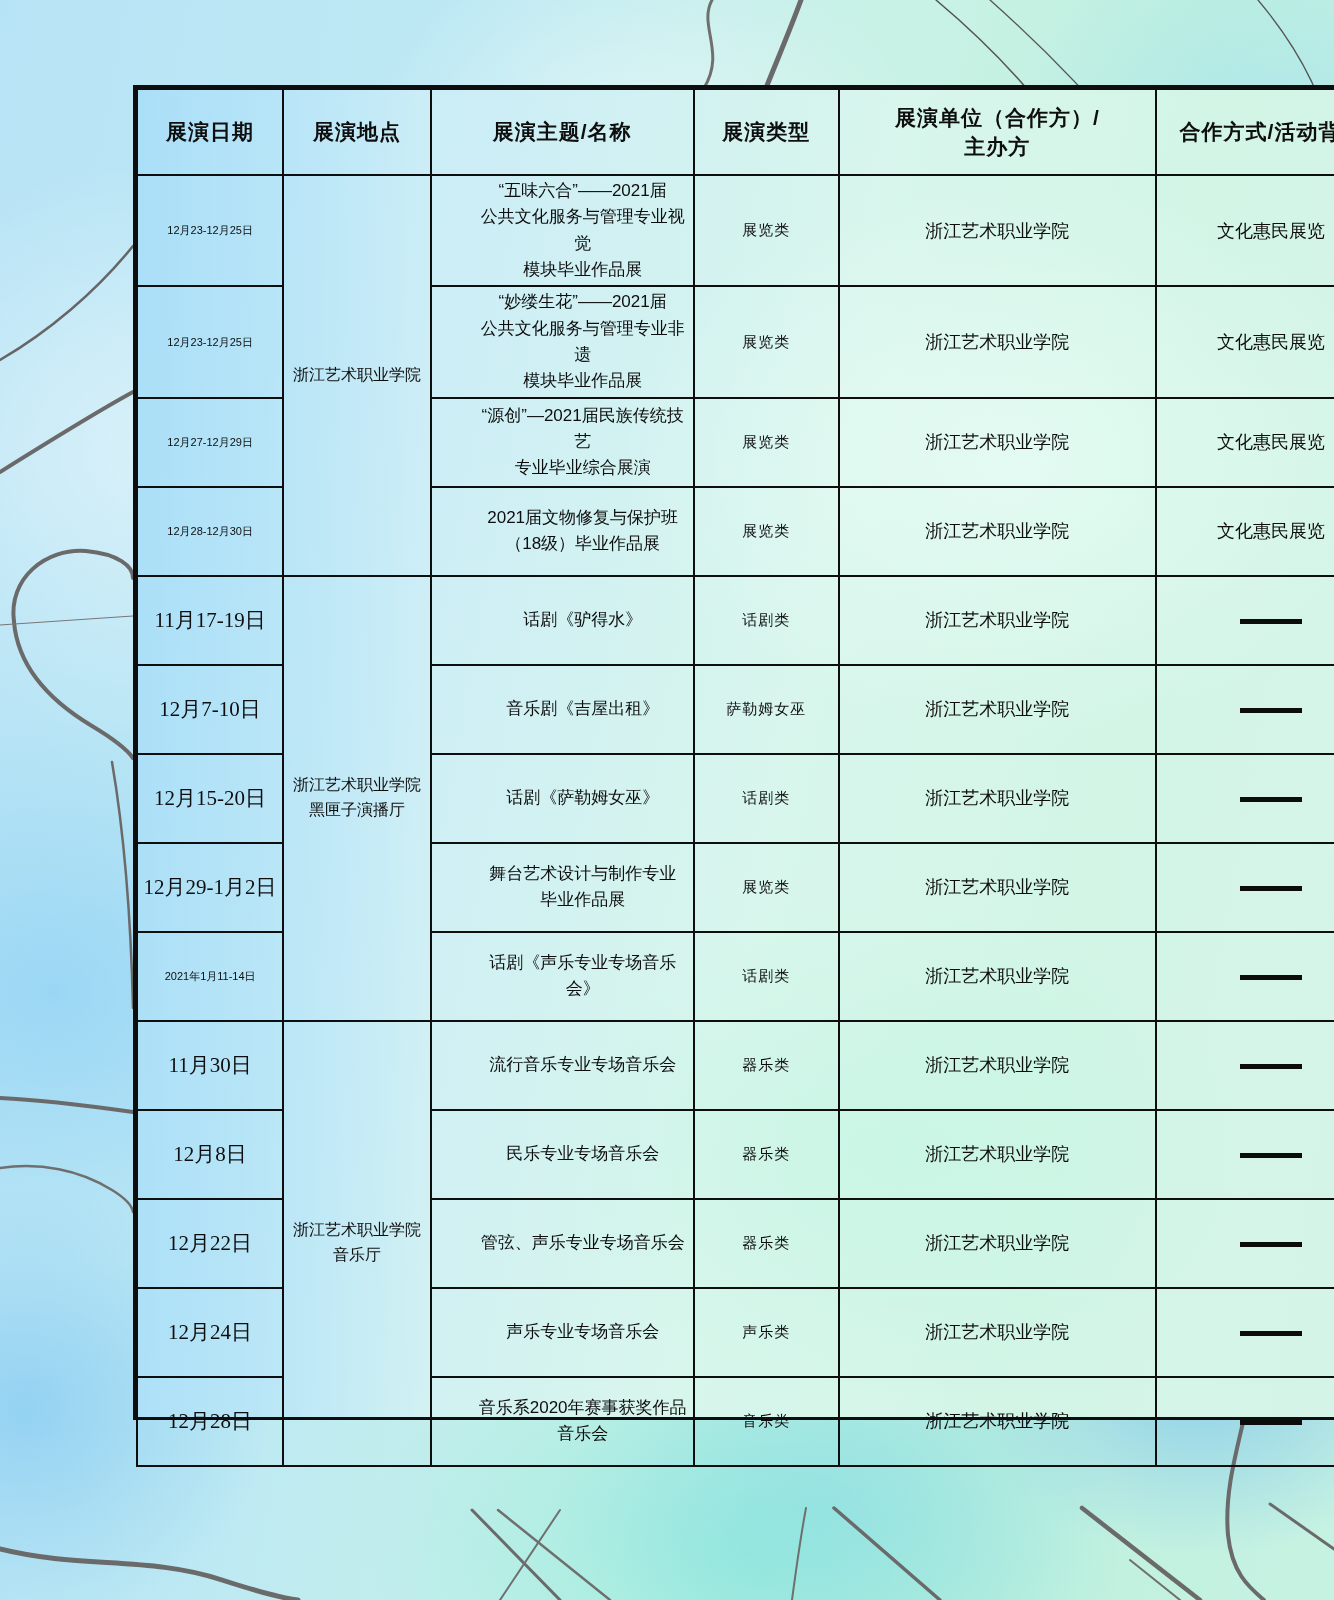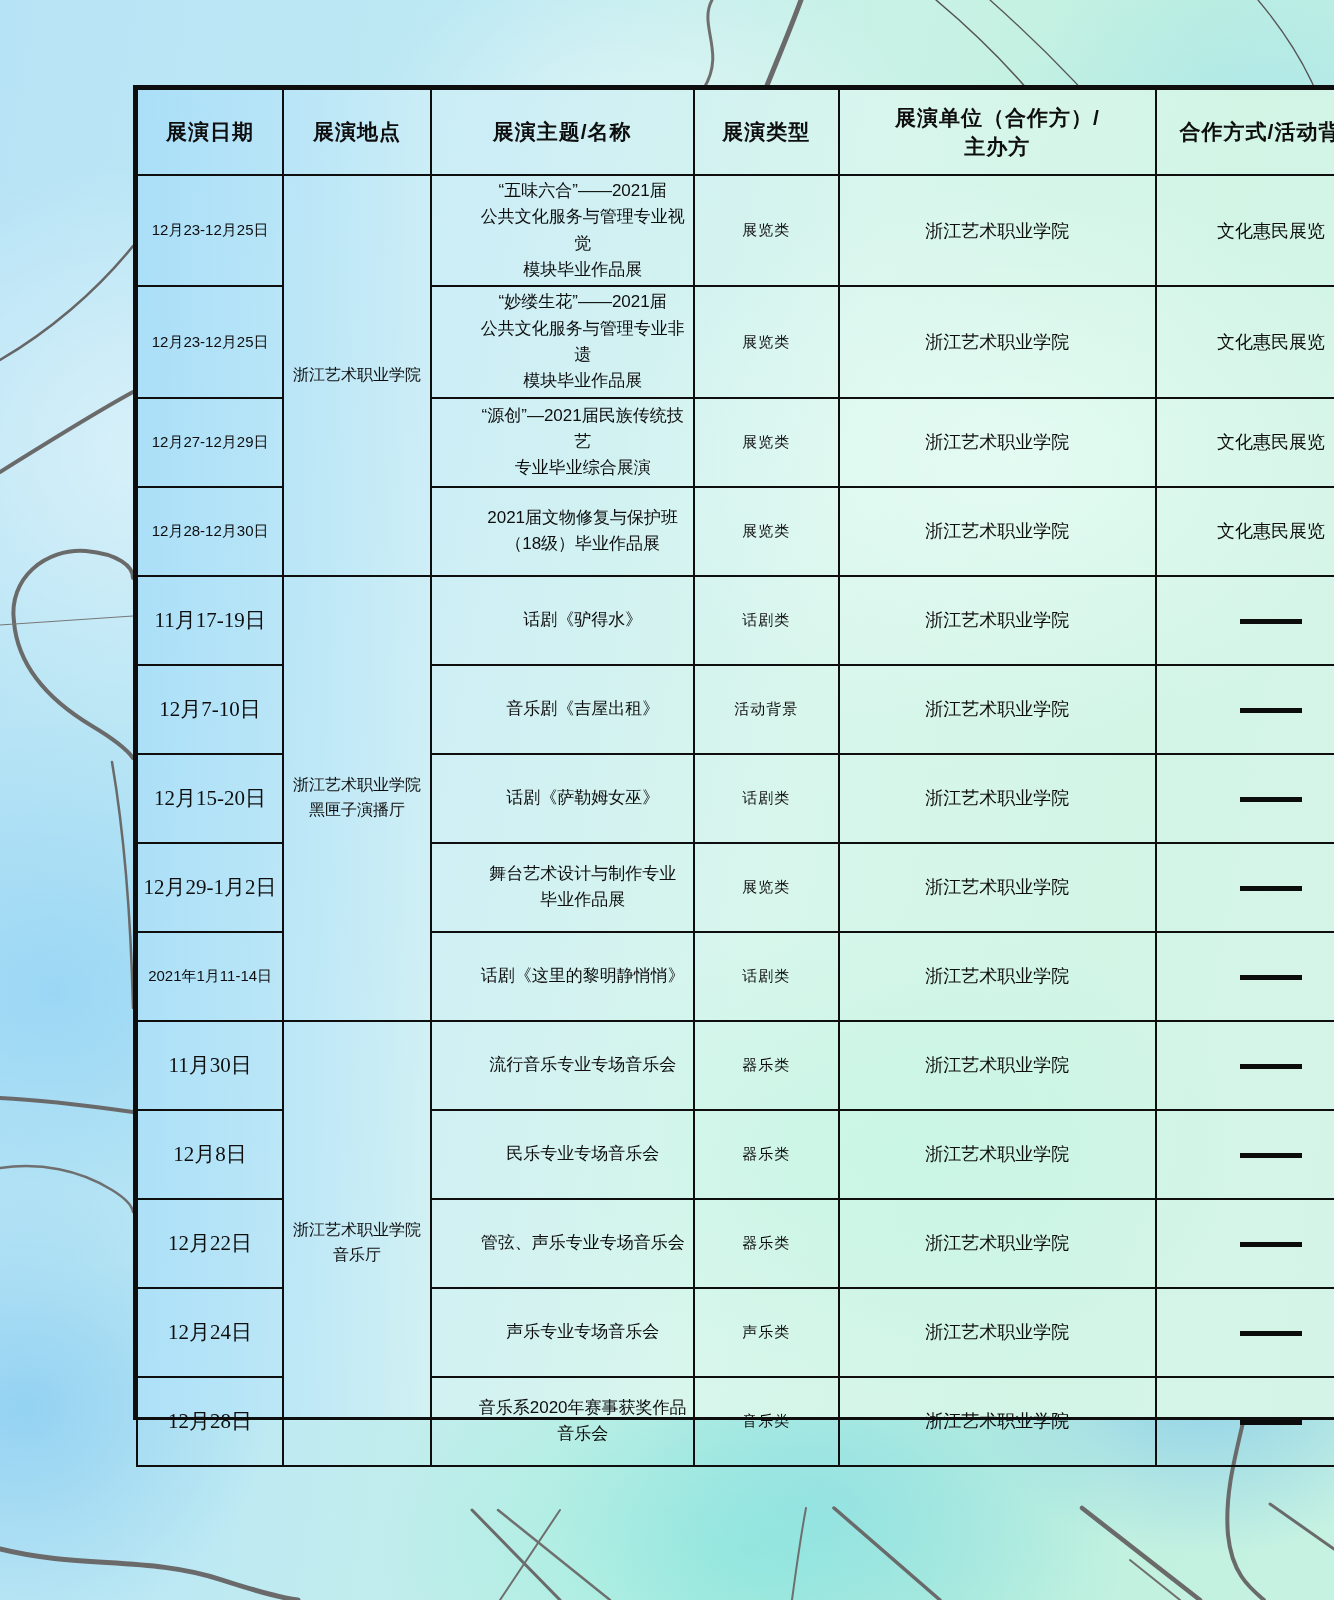--- a/index.html
+++ b/index.html
@@ -36,21 +36,21 @@
       radial-gradient(40% 26% at 60% 80%, rgba(190,245,225,0.5) 0%, rgba(190,245,225,0) 70%),
       linear-gradient(100deg,#c3e9f8 0%,#cdeef6 25%,#d8f6ec 52%,#d2f5e6 75%,#d6f4e9 100%);
   }
   table{width:100%;height:100%;border-collapse:collapse;table-layout:fixed;}
   th,td{
     border:2px solid #0e0e0e;text-align:center;vertical-align:middle;
     padding:2px 4px;white-space:pre-line;overflow:hidden;box-sizing:border-box;
   }
   thead th{font-size:21px;font-weight:700;letter-spacing:1px;line-height:1.4;height:86px;}
   tbody tr{height:89px;}
-  .c-date{font-size:15px;letter-spacing:0;}
+  .c-date{font-size:11px;letter-spacing:0;}
   .c-date.lg{font-size:21px;font-family:Liberation Serif, serif;}
   .c-loc{font-size:16px;line-height:1.55;}
   .c-theme{font-size:17px;line-height:1.55;padding-left:45px;}
   .c-type{font-size:15px;letter-spacing:1px;}
   .c-unit{font-size:18px;}
   .c-coop{font-size:18px;}
   .dash-bar{display:inline-block;width:62px;height:5px;background:#0c0c0c;vertical-align:middle;}
 </style>
 </head>
 <body>
@@ -157,42 +157,42 @@
             <td class="c-loc" rowspan="5">浙江艺术职业学院
 黑匣子演播厅</td>
             <td class="c-theme">话剧《驴得水》</td>
             <td class="c-type">话剧类</td>
             <td class="c-unit">浙江艺术职业学院</td>
             <td class="c-coop"><span class="dash-bar"></span></td>
           </tr>
           <tr>
             <td class="c-date lg">12月7-10日</td>
             <td class="c-theme">音乐剧《吉屋出租》</td>
-            <td class="c-type">活动背景</td>
+            <td class="c-type">萨勒姆女巫</td>
             <td class="c-unit">浙江艺术职业学院</td>
             <td class="c-coop"><span class="dash-bar"></span></td>
           </tr>
           <tr>
             <td class="c-date lg">12月15-20日</td>
             <td class="c-theme">话剧《萨勒姆女巫》</td>
             <td class="c-type">话剧类</td>
             <td class="c-unit">浙江艺术职业学院</td>
             <td class="c-coop"><span class="dash-bar"></span></td>
           </tr>
           <tr>
             <td class="c-date lg">12月29-1月2日</td>
             <td class="c-theme">舞台艺术设计与制作专业
 毕业作品展</td>
             <td class="c-type">展览类</td>
             <td class="c-unit">浙江艺术职业学院</td>
             <td class="c-coop"><span class="dash-bar"></span></td>
           </tr>
           <tr>
             <td class="c-date sm">2021年1月11-14日</td>
-            <td class="c-theme">话剧《这里的黎明静悄悄》</td>
+            <td class="c-theme">话剧《声乐专业专场音乐会》</td>
             <td class="c-type">话剧类</td>
             <td class="c-unit">浙江艺术职业学院</td>
             <td class="c-coop"><span class="dash-bar"></span></td>
           </tr>
           <tr>
             <td class="c-date lg">11月30日</td>
             <td class="c-loc" rowspan="5">浙江艺术职业学院
 音乐厅</td>
             <td class="c-theme">流行音乐专业专场音乐会</td>
             <td class="c-type">器乐类</td>

